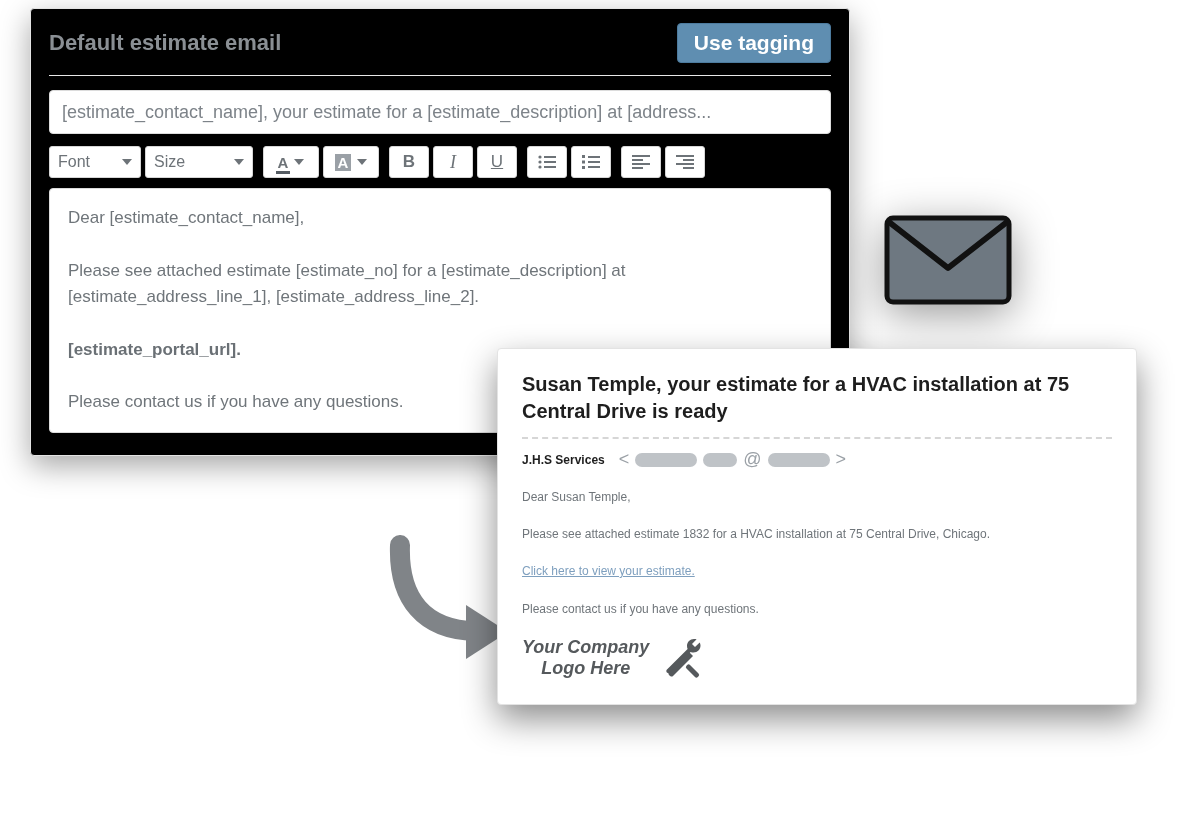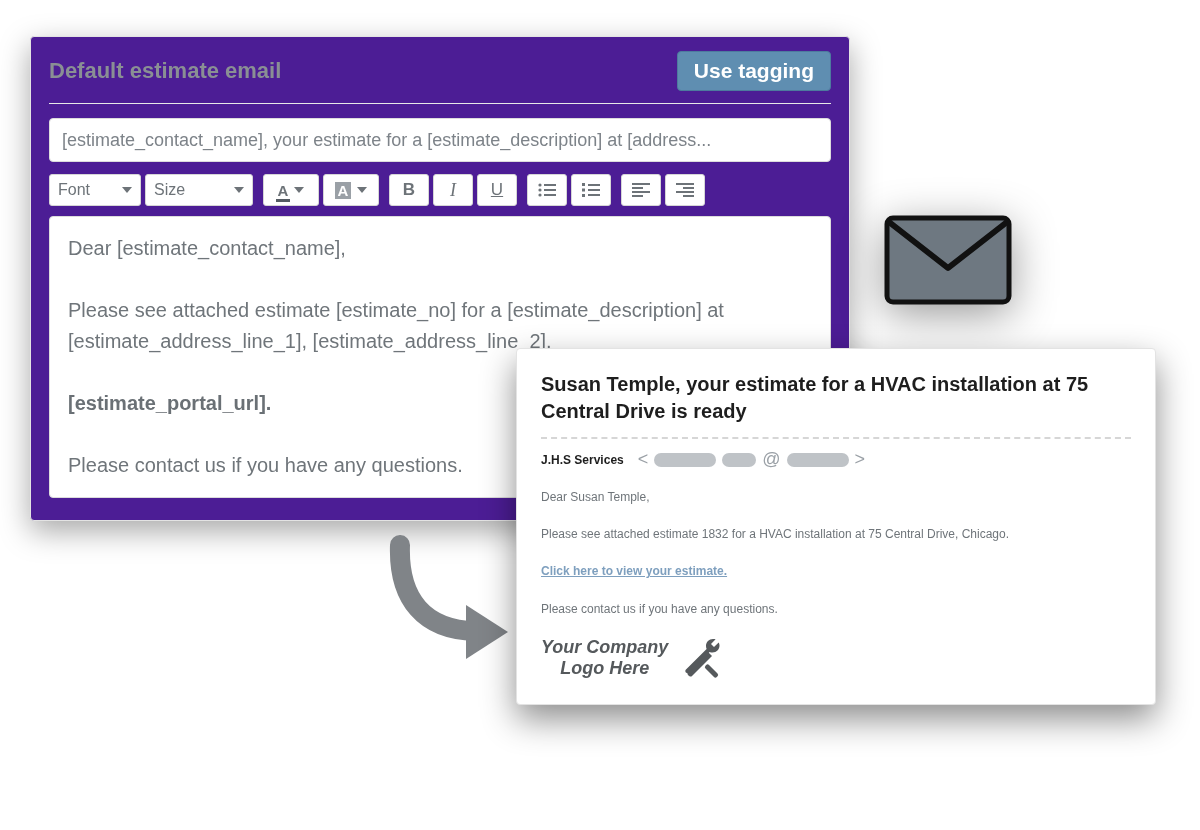--- a/index.html
+++ b/index.html
@@ -9,23 +9,23 @@
     width: 1200px;
     height: 830px;
     position: relative;
     overflow: hidden;
   }
 
   
   .editor-panel {
     position: absolute;
     left: 30px;
-    top: 36px;
+    top: 8px;
     width: 820px;
-    background: #4c1d95;
+    background: #000000;
     border: 1px solid #e3e3e3;
     border-radius: 4px;
     box-shadow: 0 10px 30px rgba(0,0,0,0.35);
     padding: 14px 18px 22px;
   }
   .editor-header {
     display: flex;
     justify-content: space-between;
     align-items: center;
     border-bottom: 1px solid #e8e8e8;
@@ -105,21 +105,21 @@
   }
   .bold-b{font-weight:700;font-size:17px;}
   .italic-i{font-style:italic;font-family:Georgia,serif;font-size:18px;}
   .under-u{text-decoration:underline;font-size:17px;}
 
   .editor-body {
     background:#fff;
     border:1px solid #dcdcdc;
     border-radius:4px;
     padding:16px 18px;
-    font-size:20px;
+    font-size:17px;
     line-height:1.55;
     color:#6f757a;
   }
   .editor-body strong{ color:#6a7075; }
 
   
   .envelope-icon{
     position:absolute;
     left:883px;
     top:210px;
@@ -129,21 +129,21 @@
   
   .arrow{
     position:absolute;
     left:370px;
     top:535px;
   }
 
   
   .preview-panel{
     position:absolute;
-    left:516px;
+    left:497px;
     top:348px;
     width:640px;
     background:#fff;
     border:1px solid #e3e3e3;
     border-radius:4px;
     box-shadow:0 14px 34px rgba(0,0,0,0.45);
     padding:22px 24px 24px;
   }
   .preview-subject{
     font-size:20px;
@@ -176,21 +176,21 @@
     font-size:18px;
   }
   .red-bar{background:#bfc3c7;border-radius:7px;height:14px;display:inline-block;}
   .preview-body{
     font-size:12px;
     line-height:1.55;
     color:#6f757a;
   }
   .preview-link{
     color:#7e9fbe;
-    font-weight:700;
+    font-weight:400;
     text-decoration:underline;
   }
   .logo-block{
     display:flex;
     align-items:center;
     gap:12px;
     margin-top:18px;
     color:#55595c;
   }
   .logo-text{

